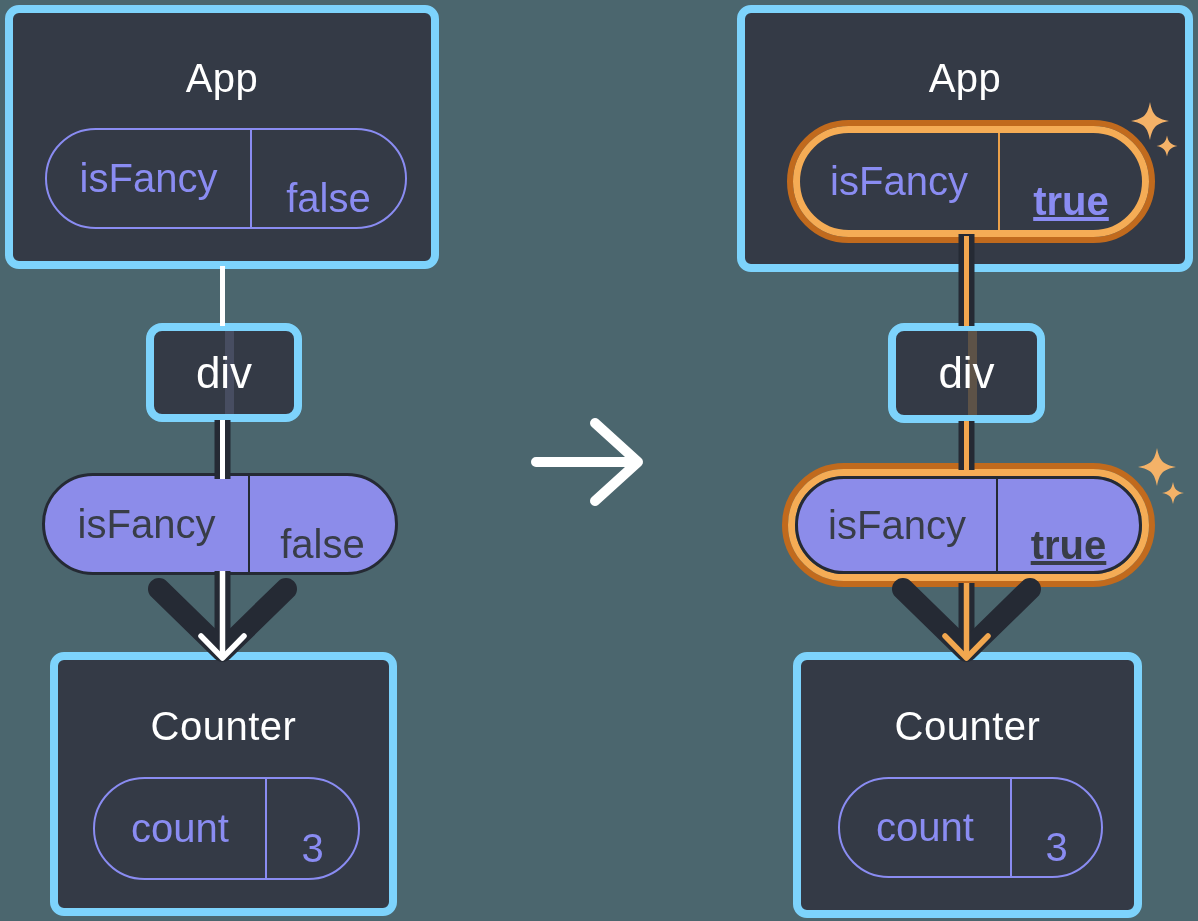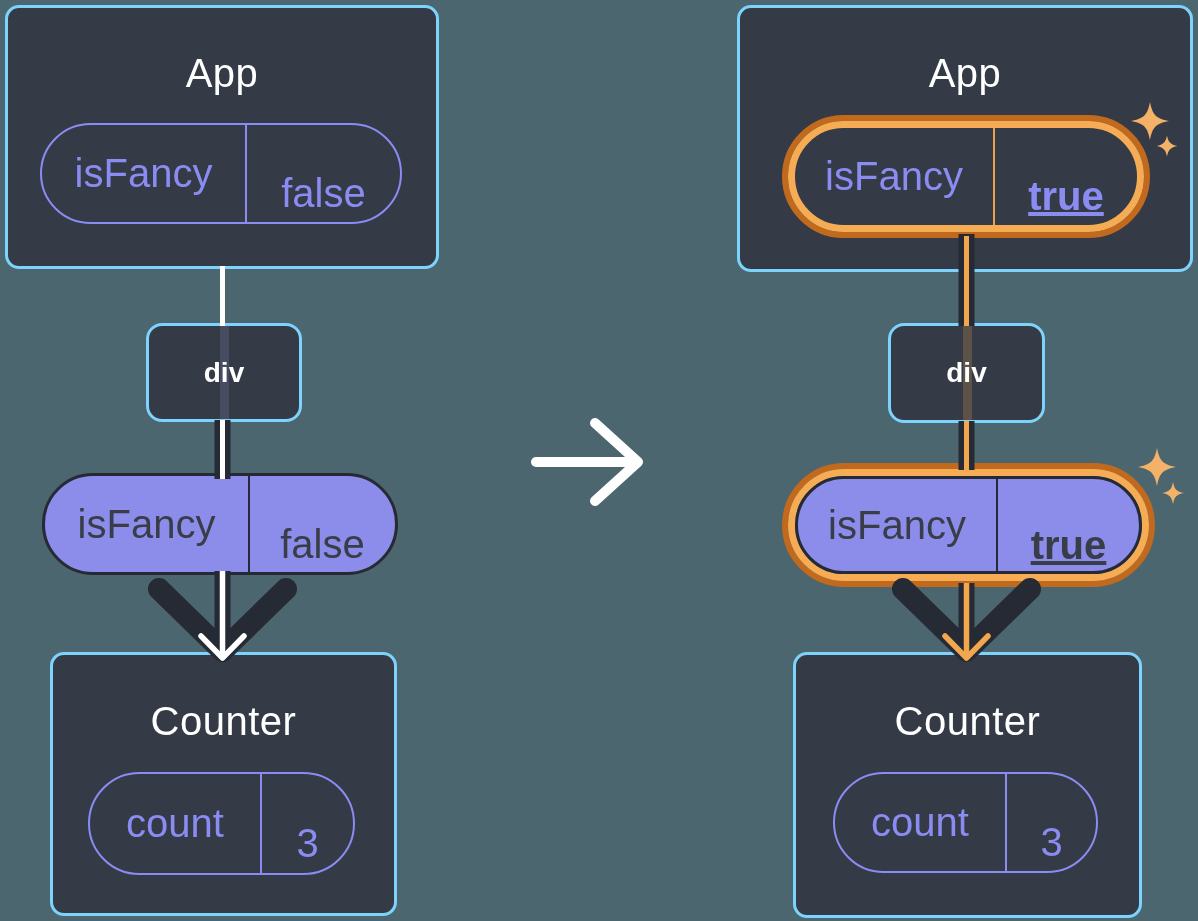--- a/index.html
+++ b/index.html
@@ -2,30 +2,30 @@
 <html><head>
 <meta charset="utf-8">
 <style>
   html,body { margin:0; padding:0; background:#4b666e; }
   .canvas {
     position:relative; width:1198px; height:921px; background:#4b666e;
     font-family:"Liberation Sans", sans-serif; overflow:hidden;
   }
   
   .node {
-    position:absolute; background:#343a46; border:3px solid #7dd3fc;
+    position:absolute; background:#343a46; border:8px solid #7dd3fc;
     box-sizing:border-box; border-radius:14px;
   }
   .node-title {
     position:absolute; left:0; right:0; text-align:center;
     color:#ffffff; font-size:40px; line-height:48px; font-weight:400;
     letter-spacing:0.5px;
   }
   .div-node { display:flex; align-items:center; justify-content:center; border-radius:16px; }
-  .div-label { color:#ffffff; font-size:28px; font-weight:700; position:relative; }
+  .div-label { color:#ffffff; font-size:44px; font-weight:400; position:relative; }
   .stripe { position:absolute; top:0; bottom:0; width:9px; }
   .stripe.blue   { background:rgba(160,165,220,0.18); }
   .stripe.orange { background:rgba(242,167,79,0.22); }
 
   
   .pill {
     position:absolute; box-sizing:border-box; display:flex;
     border:2.5px solid #8a8cf2; border-radius:999px;
     color:#8a8cf2; font-size:40px;
   }

